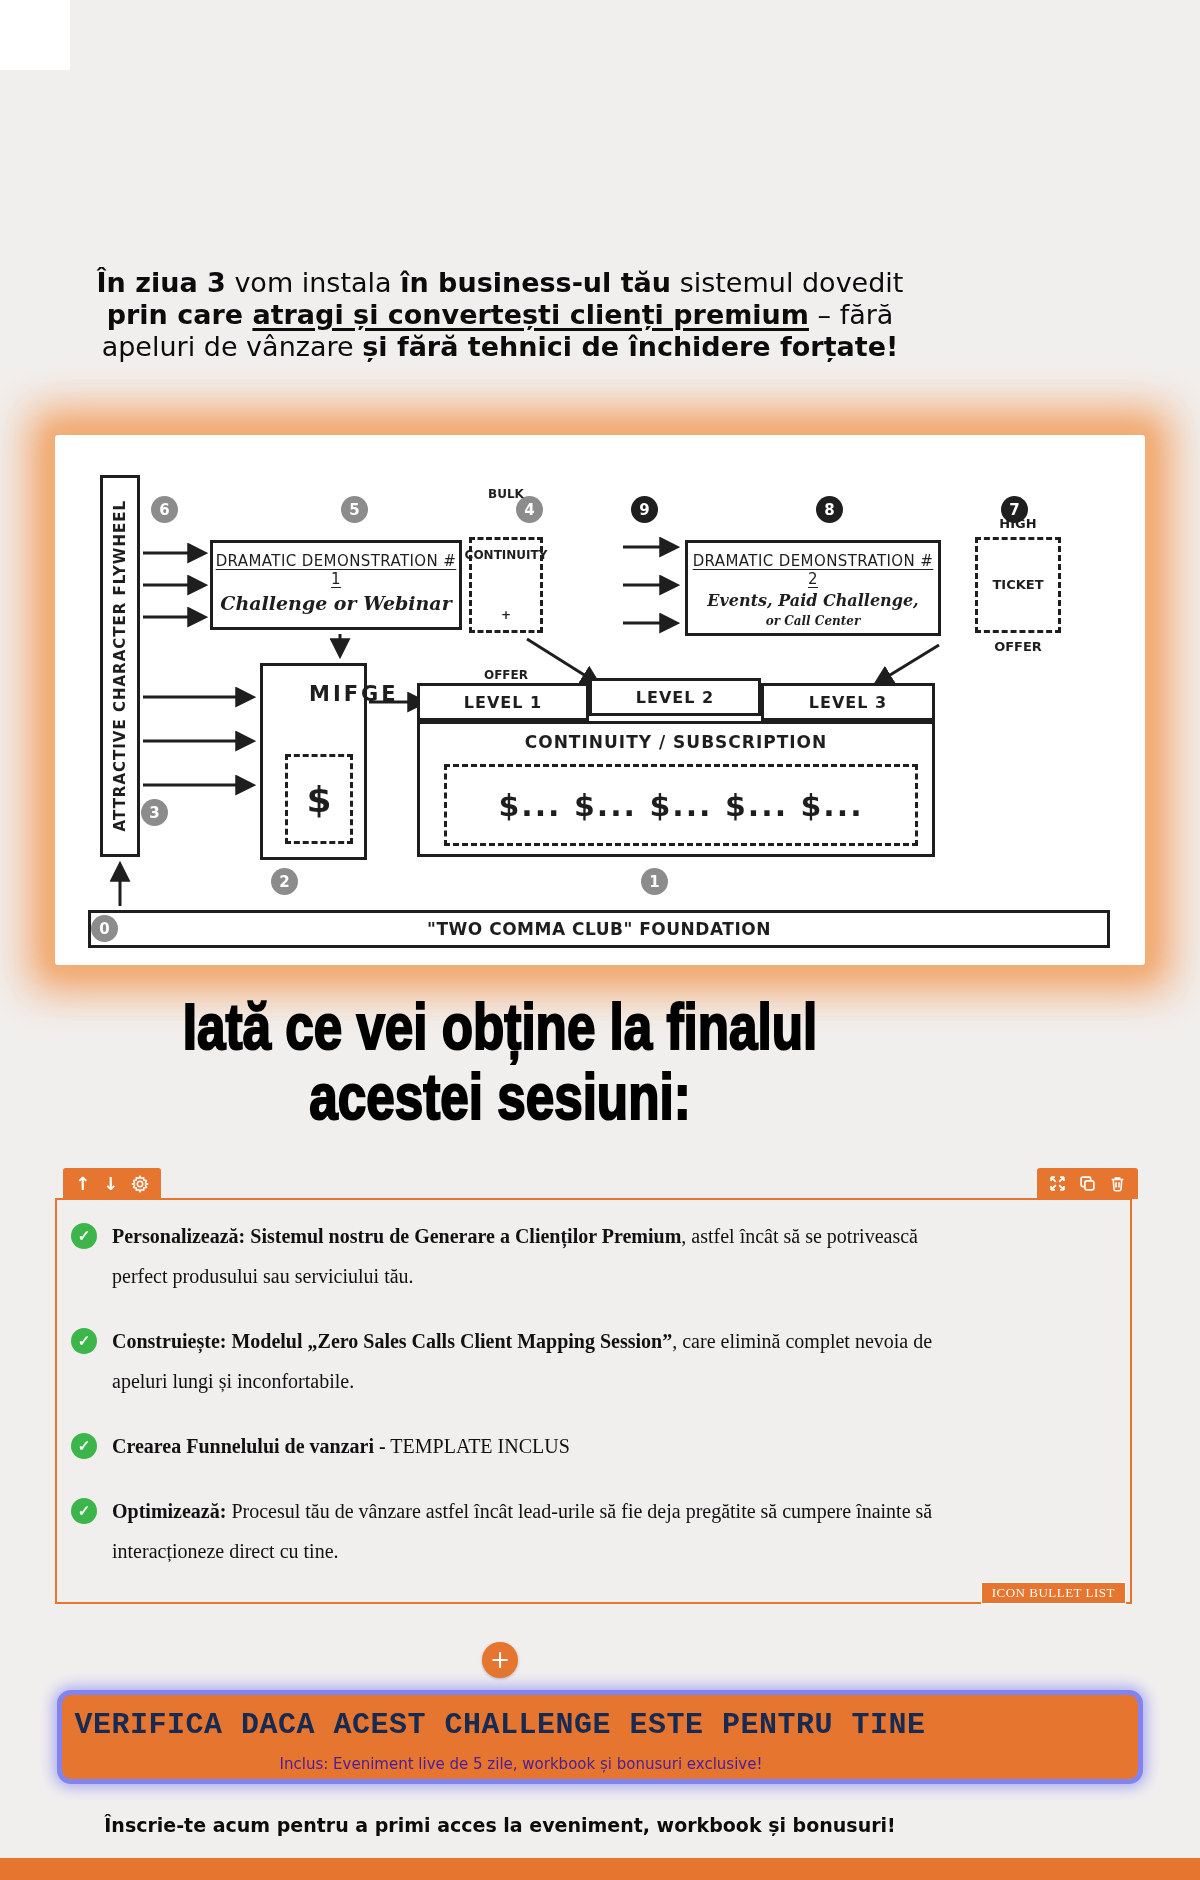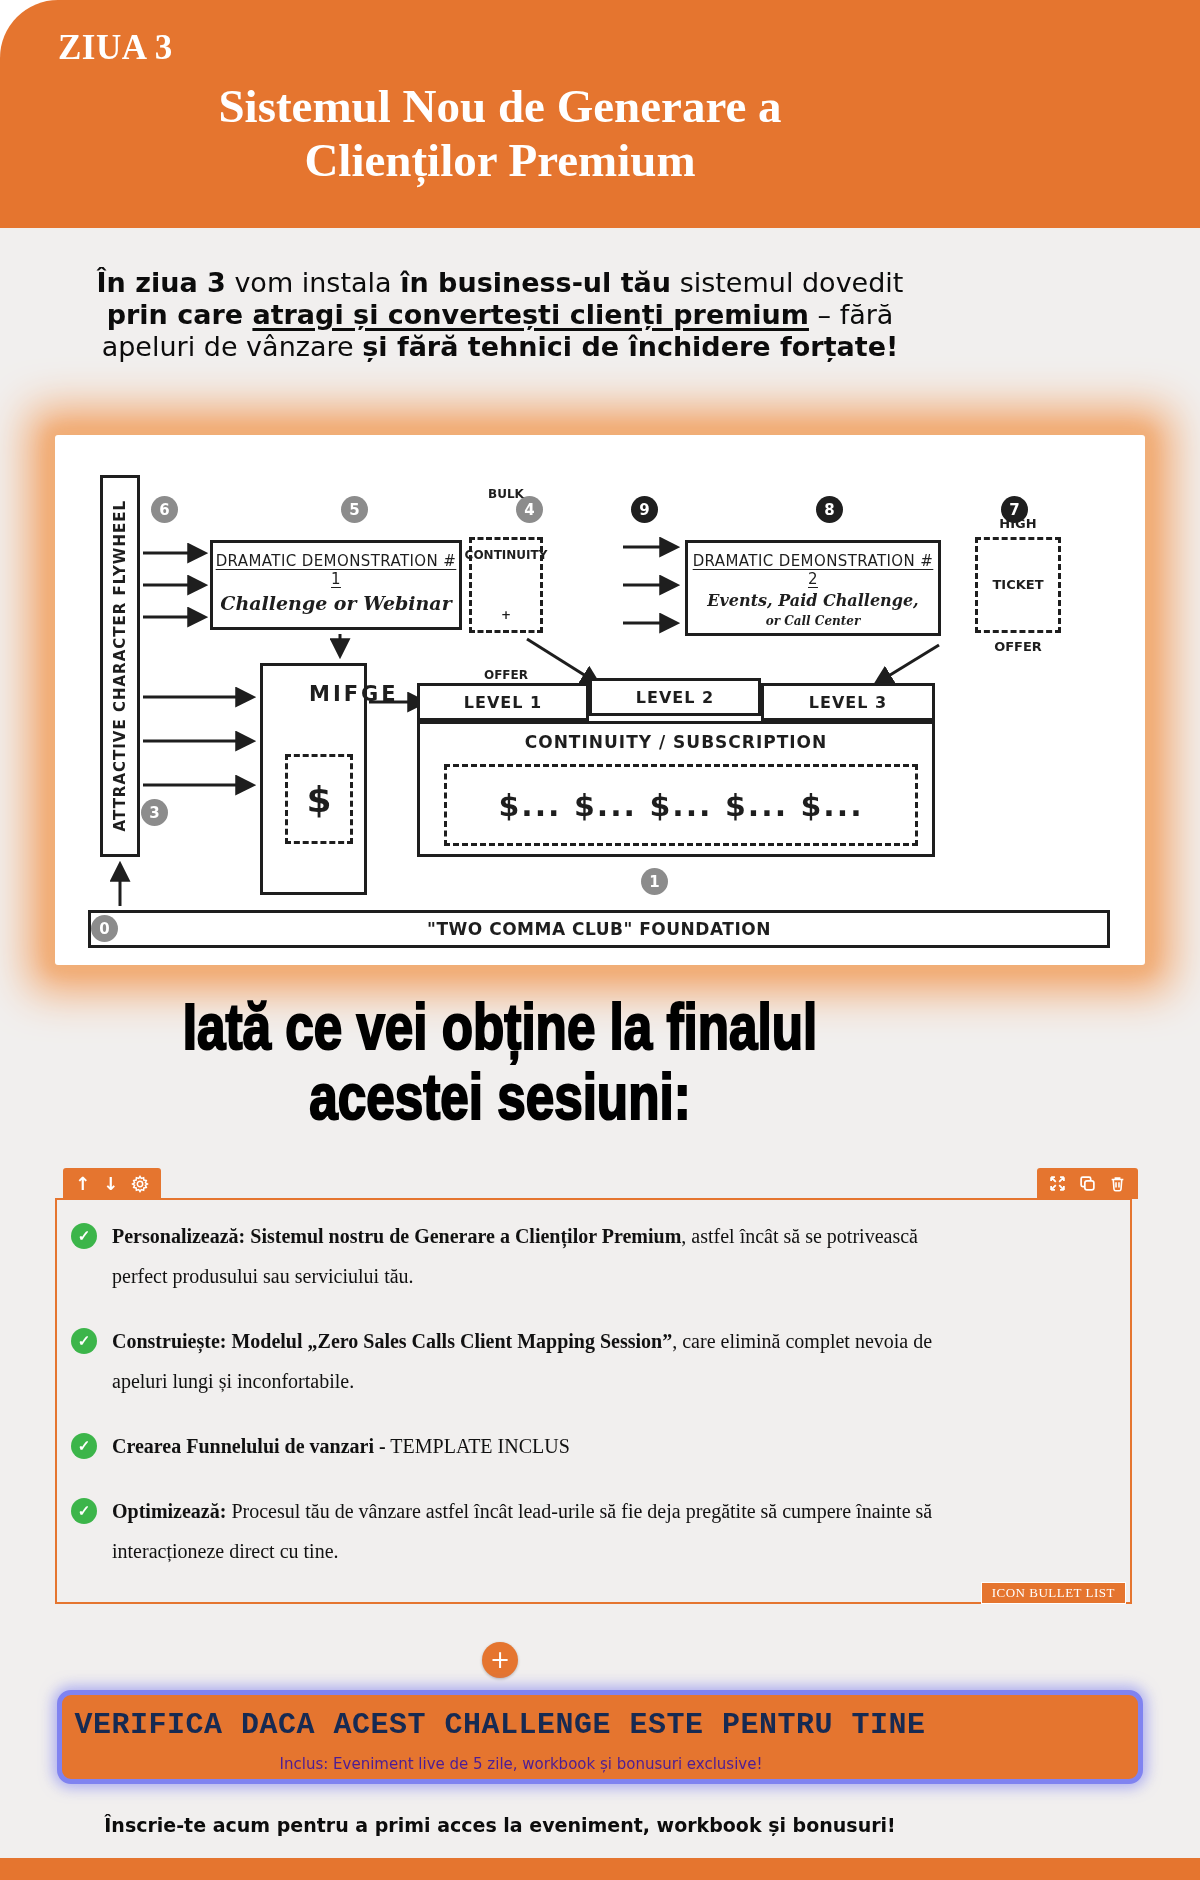--- a/index.html
+++ b/index.html
@@ -77,24 +77,20 @@
         font-size:19px;font-weight:bold;color:#0c0c0c;}
   .bottom-bar{position:absolute;top:1858px;left:0;width:1200px;height:22px;background:#e5752f;}
   svg.icon{display:block;}
 </style>
 </head>
 <body>
 
 <div class="page">
   <div class="corner-patch"></div>
 
-  <header class="hero">
-    <div class="day-label">ZIUA 3</div>
-    <h1 class="hero-title"><span>Sistemul Nou de Generare a</span><br><span>Clienților Premium</span></h1>
-  </header>
 
   <p class="intro"><b>În ziua 3</b><span> vom instala </span><b>în business-ul tău</b><span> sistemul dovedit</span><br><b>prin care </b><b class="u">atragi și convertești clienți premium</b><span> – fără</span><br><span>apeluri de vânzare </span><b>și fără tehnici de închidere forțate!</b></p>
 
   <div class="panel">
     <svg class="arrows" width="1090" height="530" viewBox="0 0 1090 530">
       <defs>
         <marker id="ah" viewBox="0 0 8 8" markerWidth="7" markerHeight="7" refX="6" refY="4" orient="auto">
           <path d="M0,0L8,4L0,8z" fill="#1e1e1e"></path>
         </marker>
       </defs>
@@ -148,21 +144,21 @@
       <div class="hand-script" style="font-size:16px;margin-top:3px;">Events, Paid Challenge,</div>
       <div class="hand-script" style="font-size:12px;margin-top:4px;">or Call Center</div>
     </div>
 
     <div class="dashbox hand-small" style="left:920px;top:102px;width:86px;height:96px;font-size:13px;">
       <div>HIGH</div>
       <div>TICKET</div>
       <div>OFFER</div>
     </div>
 
-    <div class="solidbox" style="left:205px;top:228px;width:107px;height:232px;padding-left:46px;">
+    <div class="solidbox" style="left:205px;top:228px;width:107px;height:197px;padding-left:46px;">
       <div class="mifge-word">MIFGE</div>
       <div class="mifge-dollar">$</div>
     </div>
 
     <div class="solidbox level-cell" style="left:362px;top:248px;width:172px;height:38px;">LEVEL 1</div>
     <div class="solidbox level-cell" style="left:534px;top:243px;width:172px;height:38px;">LEVEL 2</div>
     <div class="solidbox level-cell" style="left:706px;top:248px;width:174px;height:38px;">LEVEL 3</div>
 
     <div class="solidbox" style="left:362px;top:286px;width:518px;height:136px;">
       <div class="cont-title">CONTINUITY / SUBSCRIPTION</div>

